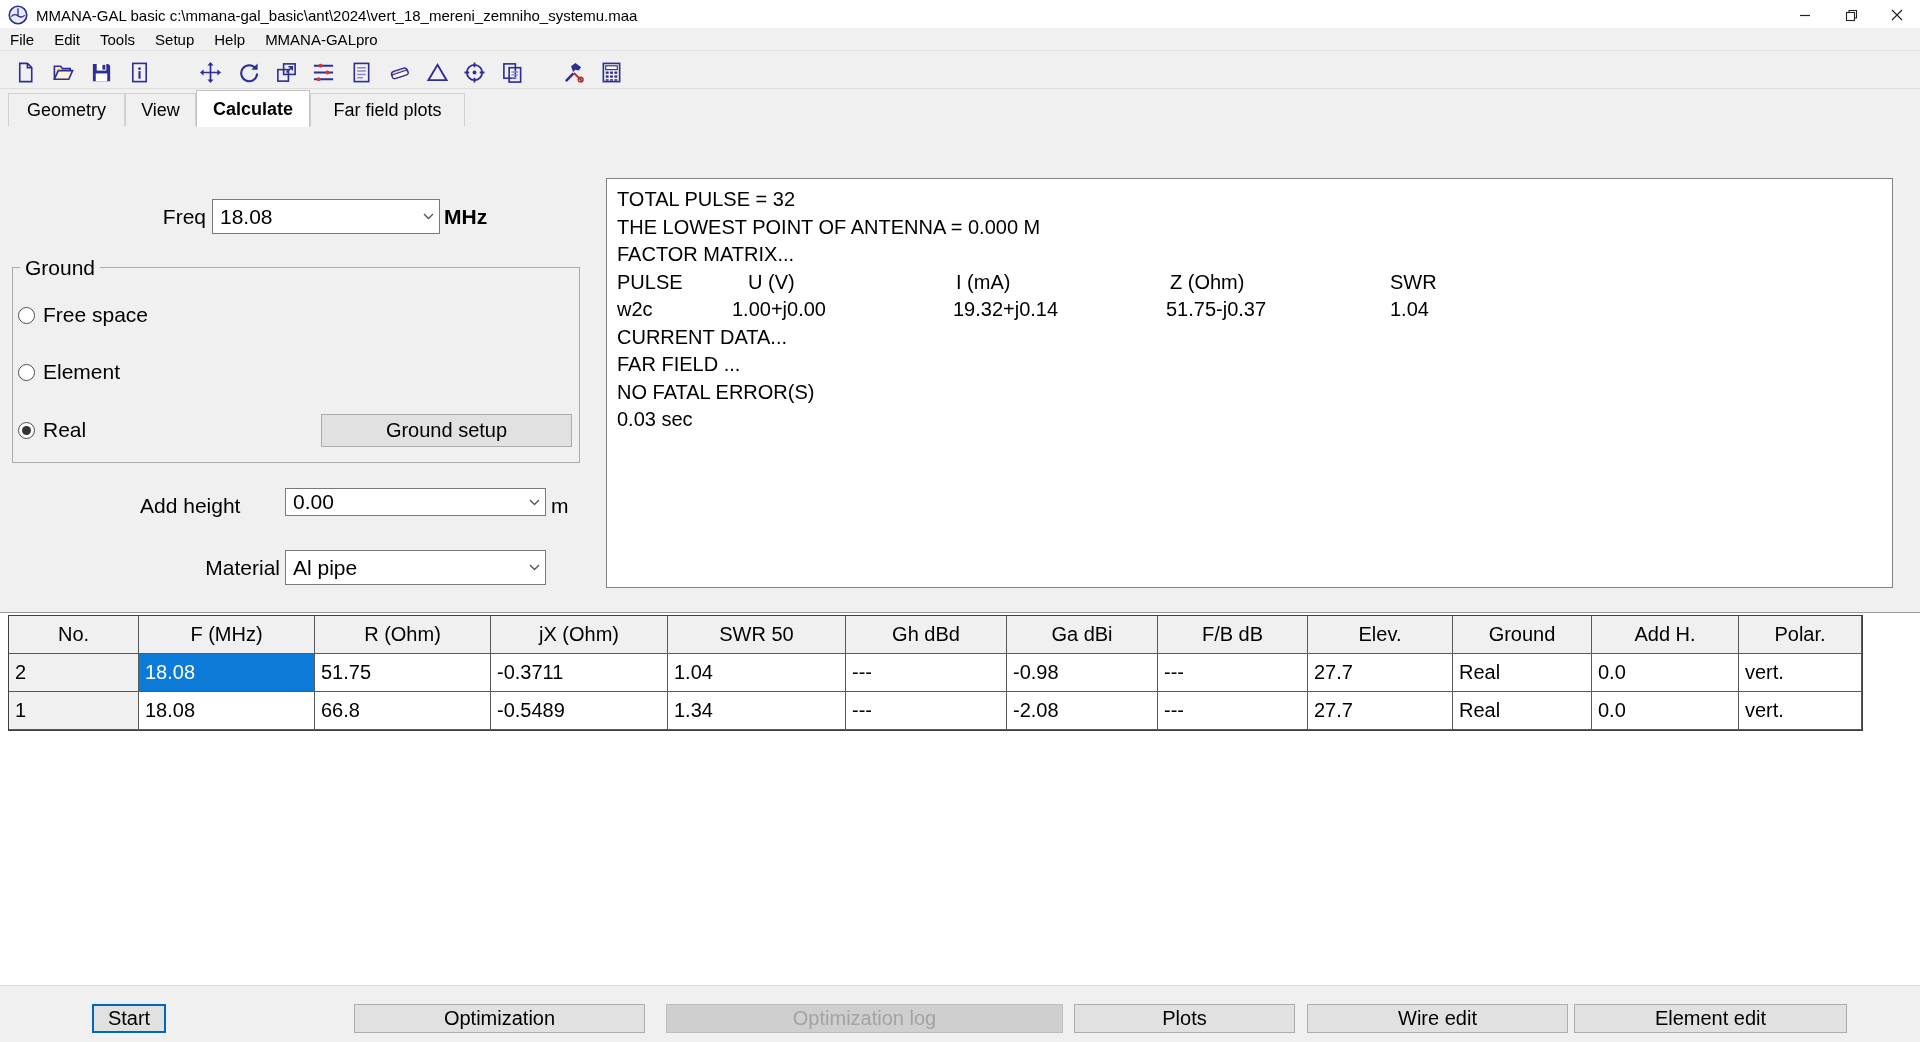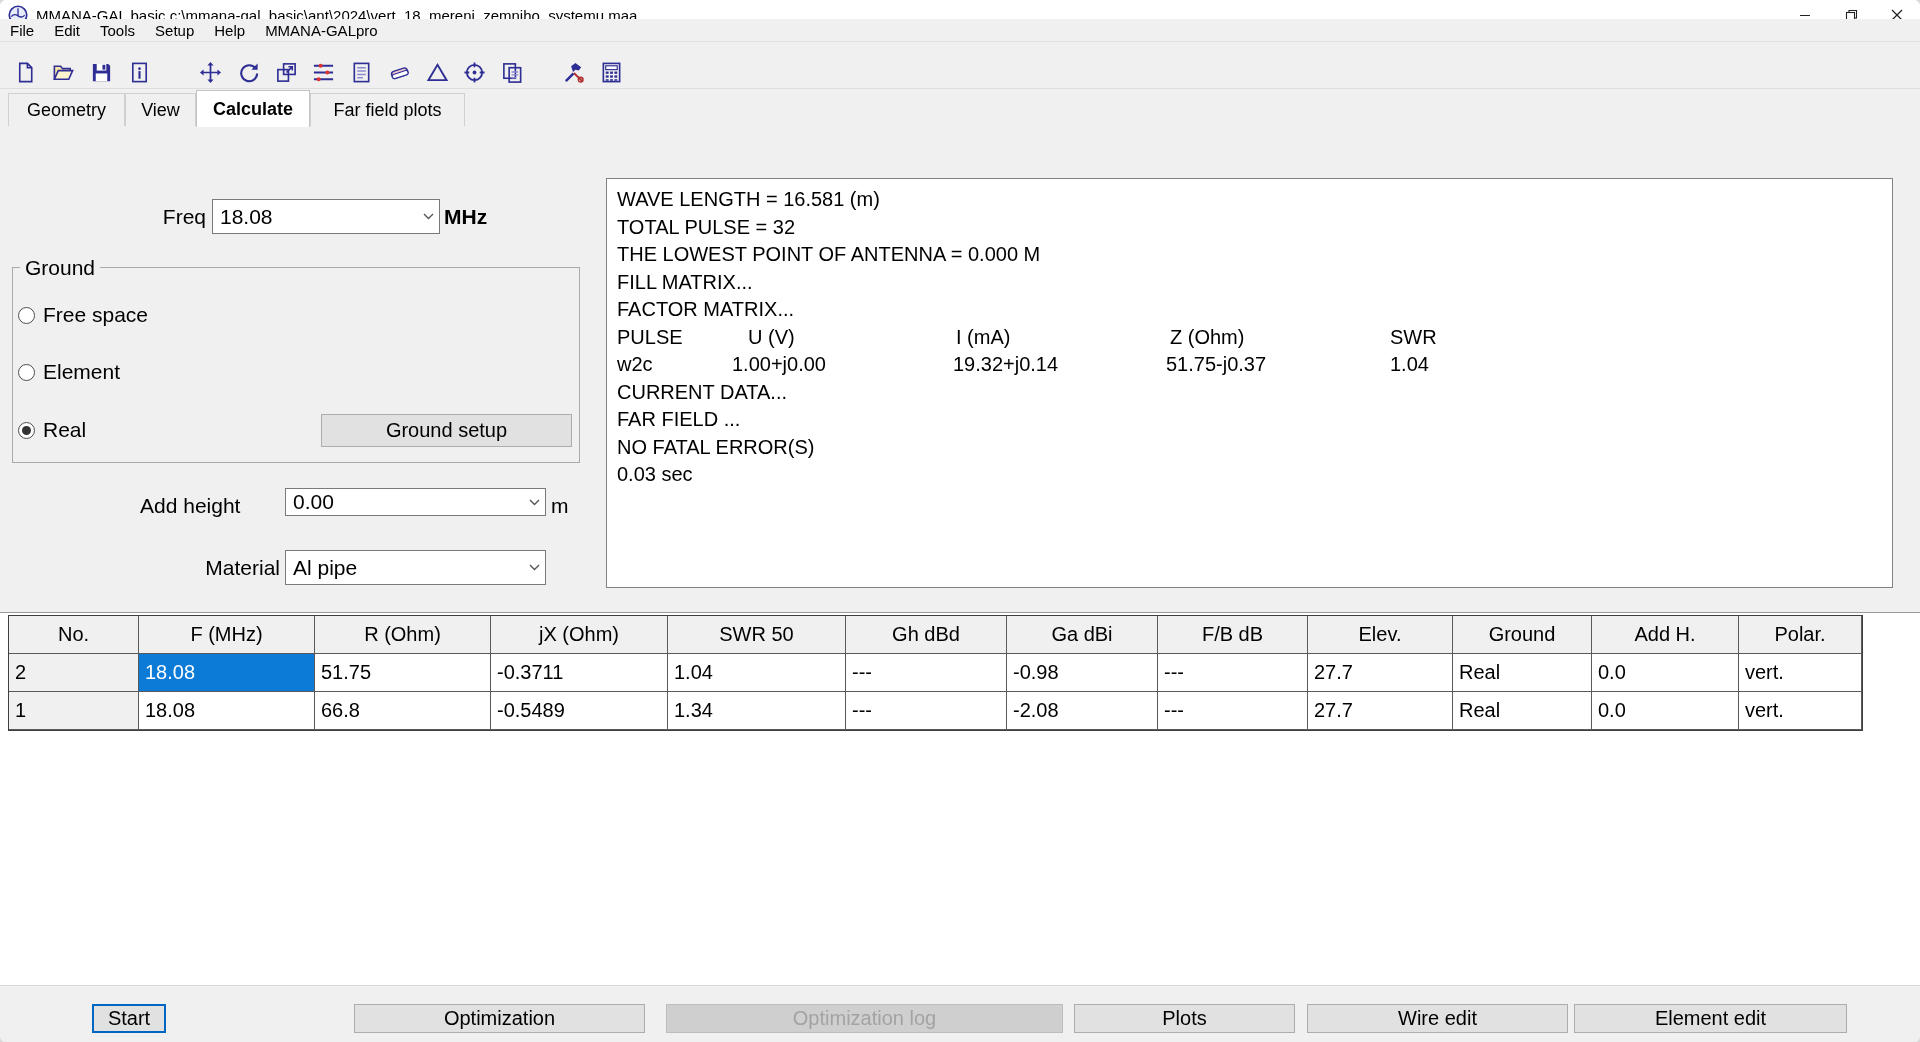--- a/index.html
+++ b/index.html
@@ -2,31 +2,30 @@
 <html><head>
 <meta charset="utf-8">
 <style>
   * { margin:0; padding:0; box-sizing:border-box; }
   html,body { background:#d8d8d8; }
   #app {
     position:relative; width:1920px; height:1042px;
     background:#f0f0f0; overflow:hidden;
     font-family:"Liberation Sans", sans-serif;
     color:#000;
-    border-radius:6px;
   }
   
   .titlebar { position:absolute; left:0; top:0; width:1920px; height:30px; background:#ffffff; display:flex; align-items:center; }
   .app-icon { width:20px; height:20px; margin-left:8px; }
   .title-text { font-size:15px; margin-left:8px; white-space:nowrap; }
   .win-controls { position:absolute; right:0; top:0; height:30px; display:flex; }
   .win-btn { width:46px; height:30px; display:flex; align-items:center; justify-content:center; font-size:15px; color:#222; }
   .win-btn svg { display:block; }
   
-  .menubar { position:absolute; left:0; top:19px; width:1920px; height:23px; background:#f0f0f0; display:flex; align-items:center; border-bottom:1px solid #e3e3e3; }
+  .menubar { position:absolute; left:0; top:28px; width:1920px; height:23px; background:#f0f0f0; display:flex; align-items:center; border-bottom:1px solid #e3e3e3; }
   .menu-item { font-size:15px; padding:0 10px; height:23px; display:flex; align-items:center; }
   
   .toolbar { position:absolute; left:0; top:54px; width:1920px; height:35px; background:#f0f0f0; border-bottom:1px solid #dddddd; }
   .tbtn { position:absolute; top:4px; width:28px; height:28px; display:flex; align-items:center; justify-content:center; }
   .tbtn svg { width:23px; height:23px; display:block; }
   
   .tabstrip { position:absolute; left:0; top:90px; width:1920px; height:36px; }
   .tab { position:absolute; top:3px; height:33px; background:#f0f0f0; border:1px solid #d0d0d0; border-bottom:none; display:flex; align-items:center; justify-content:center; font-size:18px; }
   .tab.active { top:0; height:37px; background:#ffffff; font-weight:bold; z-index:2; border-color:#c4c4c4; }
   
@@ -267,24 +266,22 @@
   <div class="combo" style="left:285px; top:550px; width:261px; height:35px">
     <span class="val">Al pipe</span>
     <span class="chev">
       <svg width="11" height="7" viewBox="0 0 11 7" fill="none" stroke="#555" stroke-width="1.4">
           <path d="M1 1l4.5 4.5L10 1"></path>
         </svg>
     </span>
   </div>
 
   <div class="console">
-    <div>WAVE LENGTH = 16.581 (m)</div>
     <div>TOTAL PULSE = 32</div>
     <div>THE LOWEST POINT OF ANTENNA = 0.000 M</div>
-    <div>FILL MATRIX...</div>
     <div>FACTOR MATRIX...</div>
     <div class="prow">
       <span style="left:0">PULSE</span>
       <span style="left:131px">U (V)</span>
       <span style="left:339px">I (mA)</span>
       <span style="left:553px">Z (Ohm)</span>
       <span style="left:773px">SWR</span>
     </div>
     <div class="prow">
       <span style="left:0">w2c</span>

